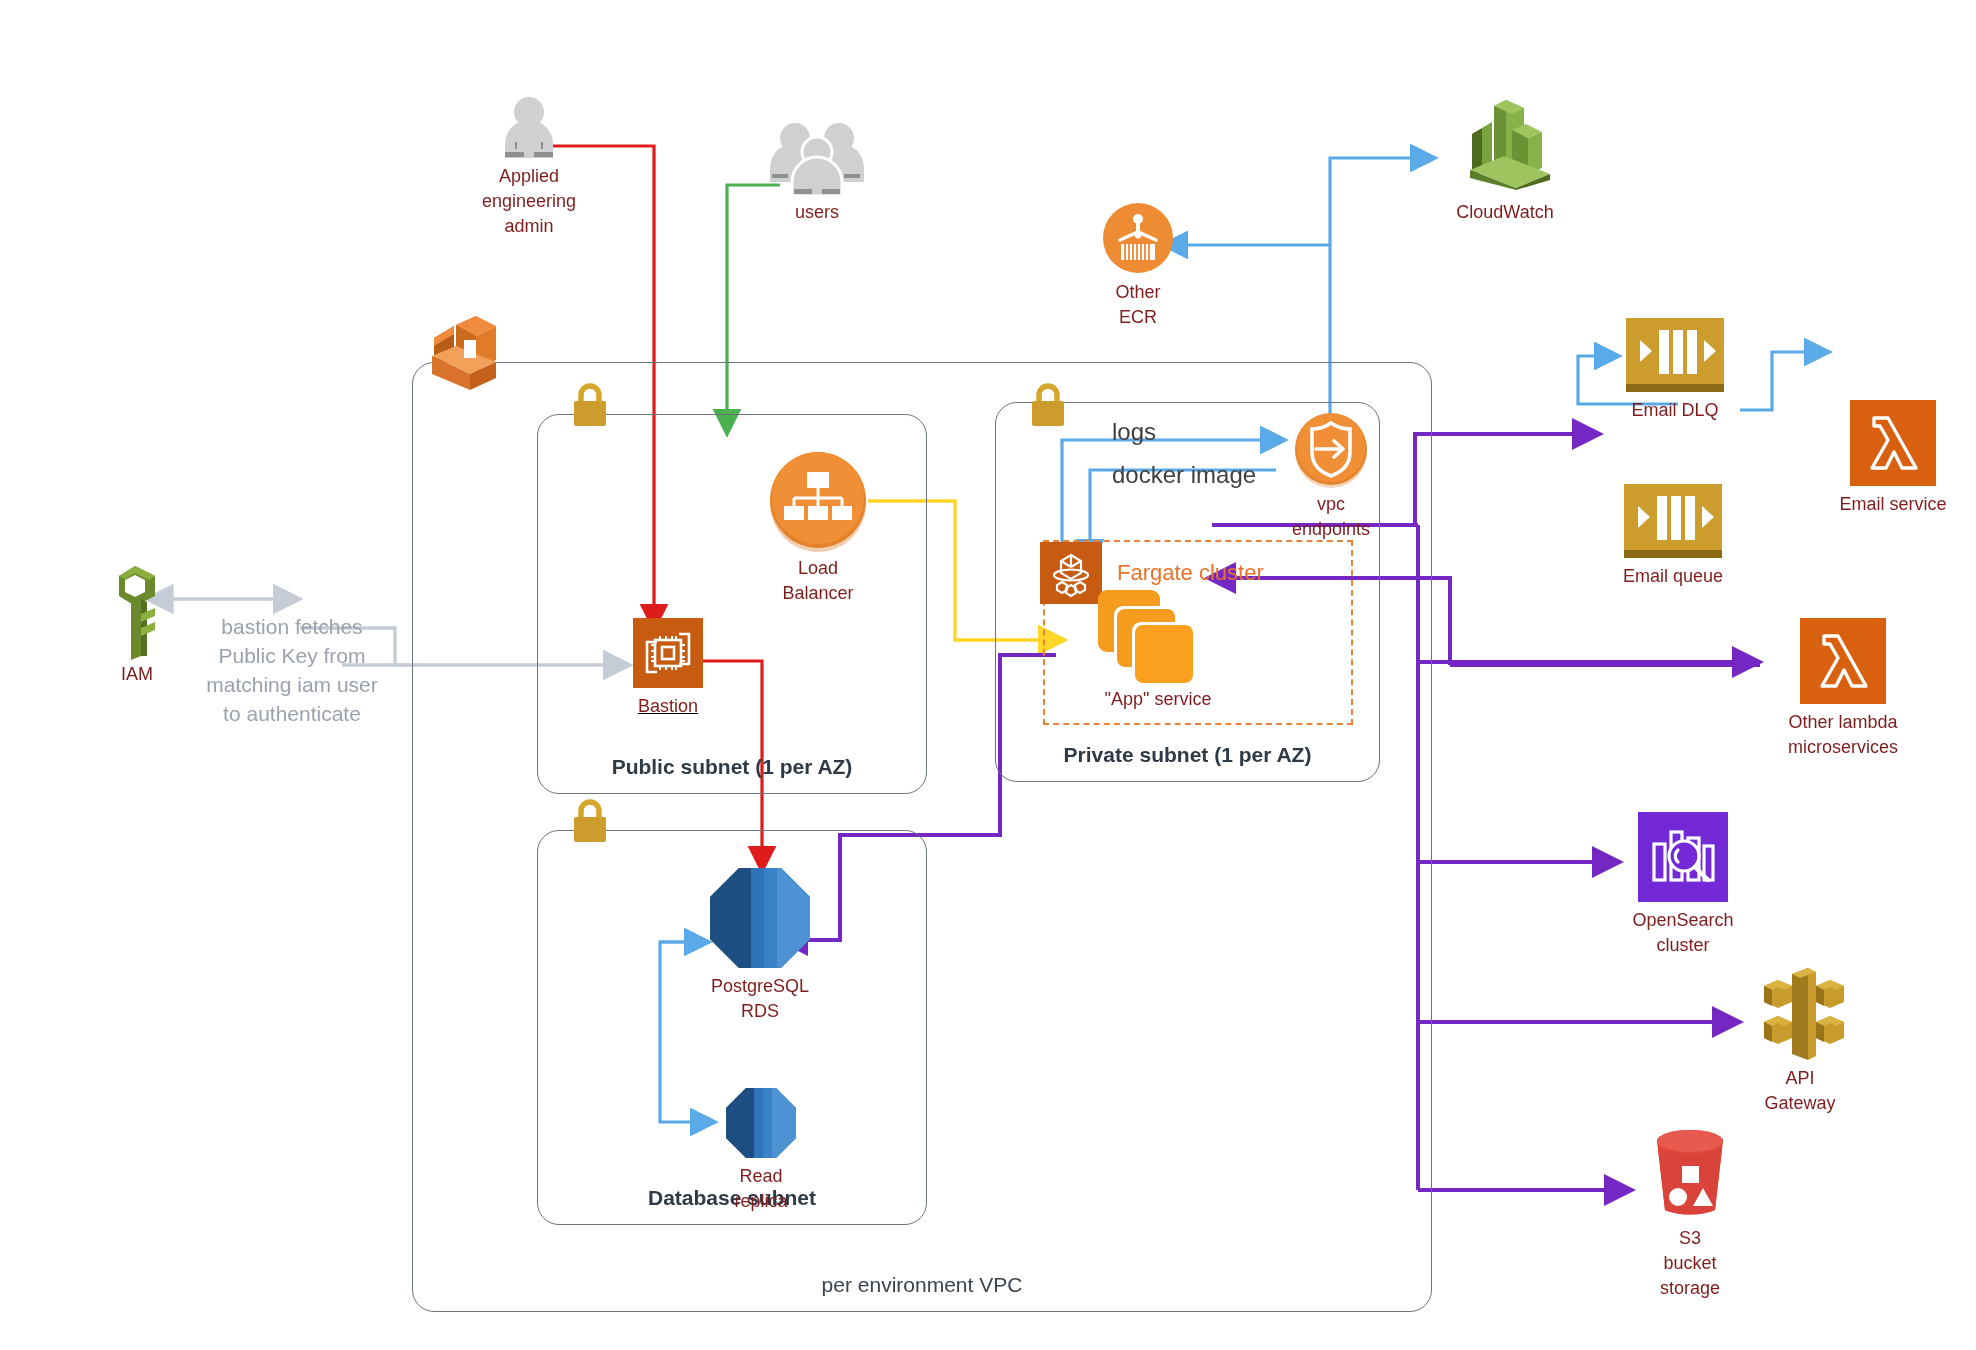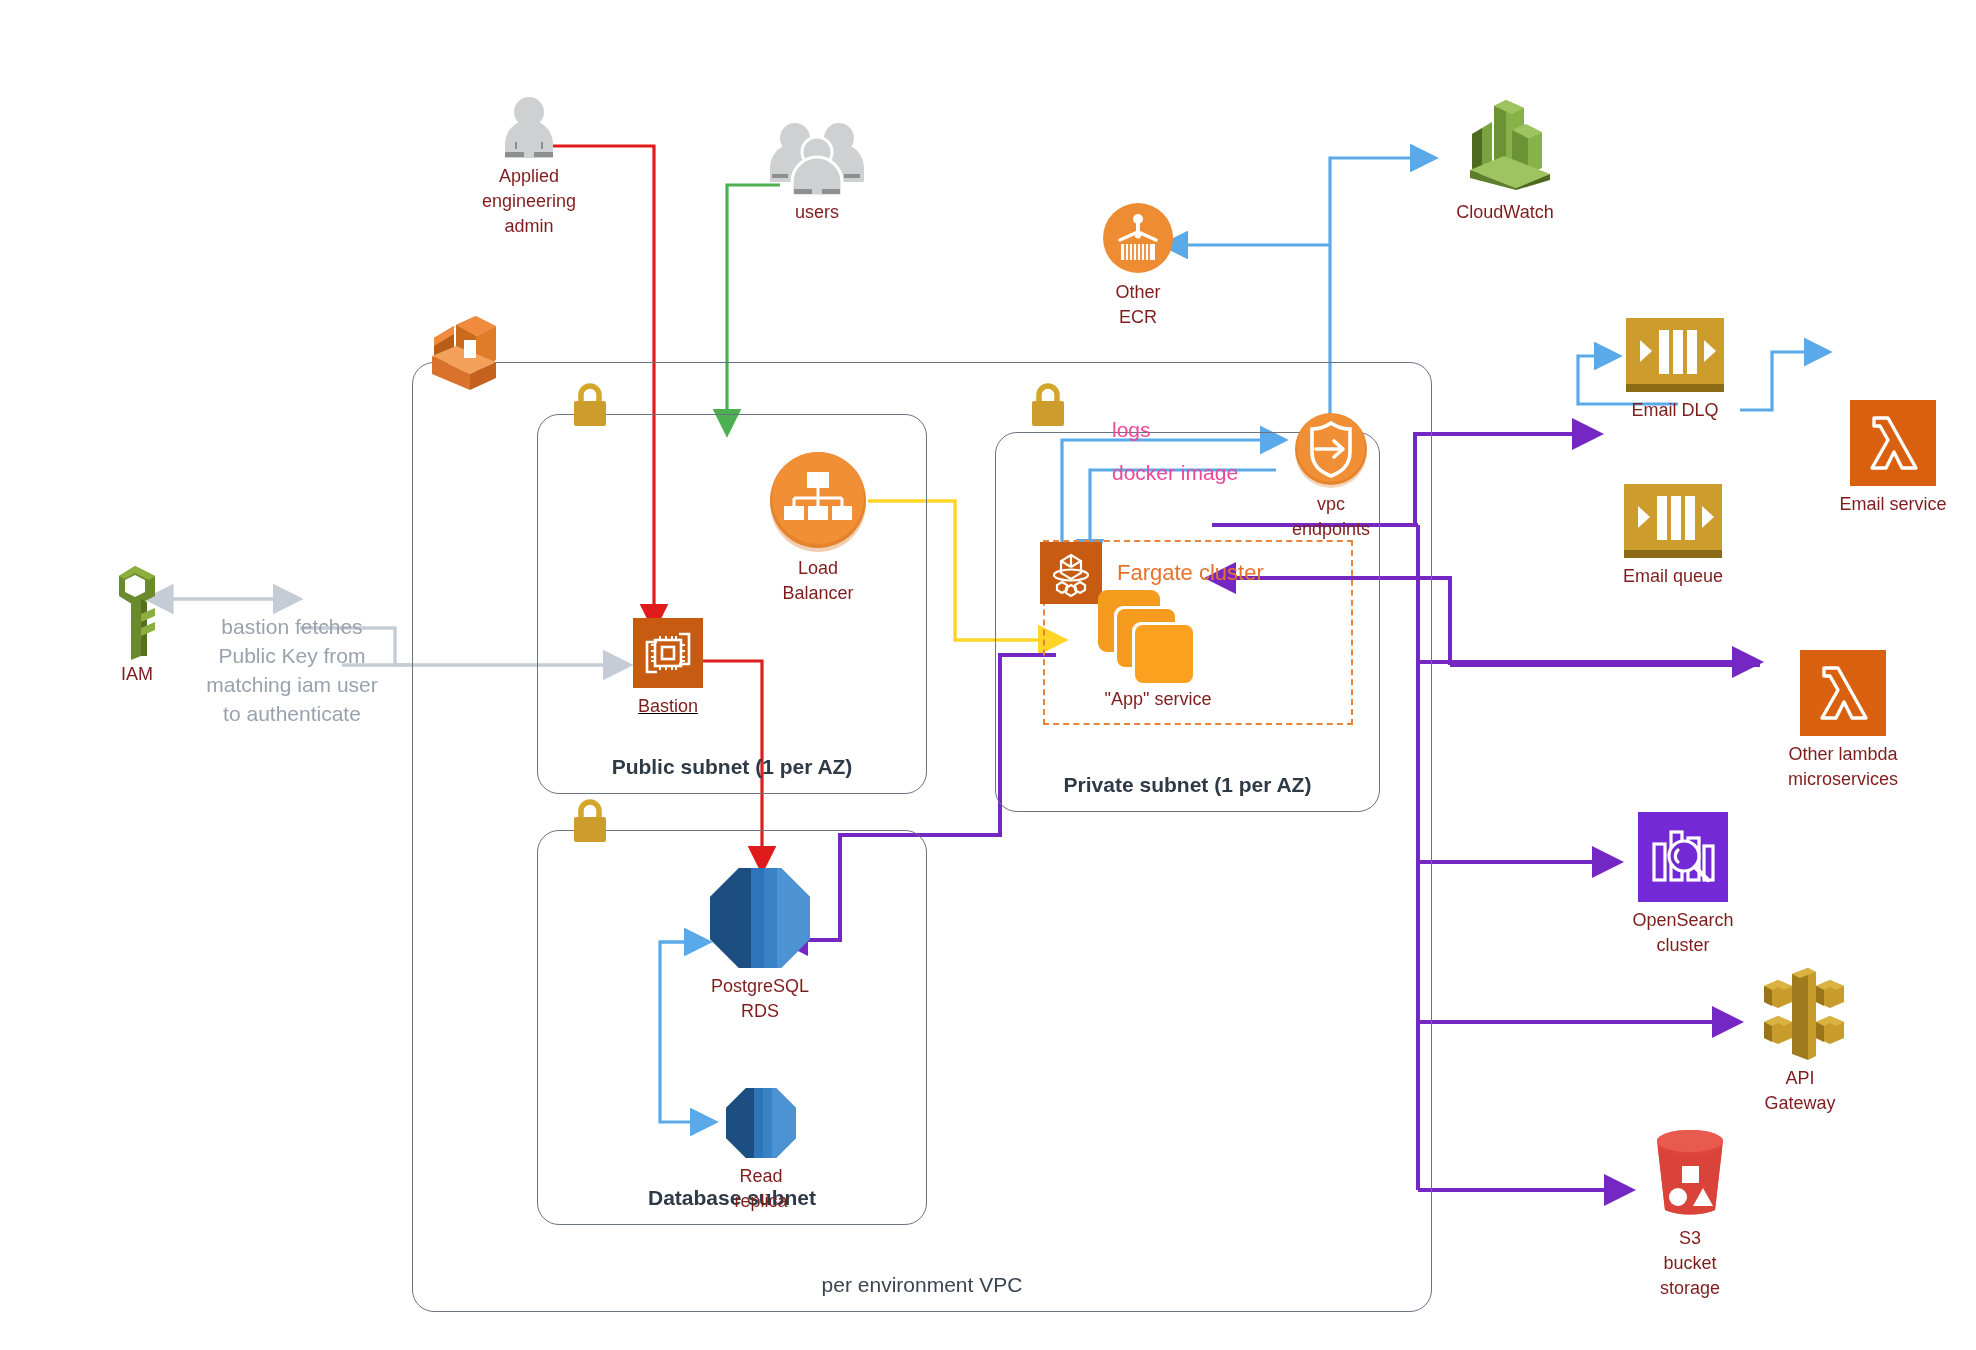--- a/index.html
+++ b/index.html
@@ -11,21 +11,21 @@
 
   .grp{position:absolute;border:1.6px solid #6b7280;border-radius:22px;box-sizing:border-box;}
   .grp > .gtitle{position:absolute;bottom:14px;left:0;right:0;text-align:center;font-size:21px;font-weight:bold;color:#2f3a47;}
   .vpc{position:absolute;border:1.6px solid #6b7280;border-radius:22px;box-sizing:border-box;}
   .vpc > .vtitle{position:absolute;bottom:14px;left:0;right:0;text-align:center;font-size:21px;color:#3b4451;font-weight:normal;}
 
   .fargate{position:absolute;border:2px dashed #e8833a;box-sizing:border-box;}
   .fargate .ftitle{position:absolute;top:18px;left:72px;color:#e8722a;font-size:22px;}
 
   .note{position:absolute;color:#9aa2ad;font-size:21px;line-height:29px;text-align:center;white-space:pre-line;}
-  .elabel{position:absolute;color:#ec4899;font-size:21px;}
+  .elabel{position:absolute;color:#404040;font-size:24px;}
 
   svg{display:block;overflow:visible;}
 </style>
 </head>
 <body>
 
 <div id="canvas">
 
   <svg width="1976" height="1350" style="position:absolute;left:0;top:0;">
     <defs>
@@ -120,21 +120,21 @@
     <div class="gtitle">Public subnet (1 per AZ)</div>
   </div>
 
   <div class="node" style="left:572px;top:382px;">
     <svg width="36" height="46" viewBox="0 0 36 46">
       <path d="M9,20 L9,13 A9,9 0 0 1 27,13 L27,20" fill="none" stroke="#d4a62a" stroke-width="5.5"></path>
       <rect x="2" y="19" width="32" height="25" rx="2" fill="#cc9c2c"></rect>
     </svg>
   </div>
 
-  <div class="grp" style="left:995px;top:432px;width:385px;height:380px;">
+  <div class="grp" style="left:995px;top:402px;width:385px;height:380px;">
     <div class="gtitle">Private subnet (1 per AZ)</div>
   </div>
   <div class="node" style="left:1030px;top:382px;">
     <svg width="36" height="46" viewBox="0 0 36 46">
       <path d="M9,20 L9,13 A9,9 0 0 1 27,13 L27,20" fill="none" stroke="#d4a62a" stroke-width="5.5"></path>
       <rect x="2" y="19" width="32" height="25" rx="2" fill="#cc9c2c"></rect>
     </svg>
   </div>
 
   <div class="grp" style="left:537px;top:830px;width:390px;height:395px;">
@@ -375,21 +375,21 @@
   </div>
 
   <div class="node" style="left:1818px;top:400px;width:150px;">
     <svg width="86" height="86" viewBox="0 0 86 86">
       <rect width="86" height="86" fill="#d8600e"></rect>
       <path d="M24,18 L38,18 L66,68 L52,68 L44,52 L36,68 L22,68 L38,40 L30,26 L24,26 z" fill="none" stroke="#ffffff" stroke-width="3.4" stroke-linejoin="round"></path>
     </svg>
     <div class="lbl">Email service</div>
   </div>
 
-  <div class="node" style="left:1748px;top:618px;width:190px;margin-top:32px;">
+  <div class="node" style="left:1748px;top:618px;width:190px;">
     <svg width="86" height="86" viewBox="0 0 86 86">
       <rect width="86" height="86" fill="#d8600e"></rect>
       <path d="M24,18 L38,18 L66,68 L52,68 L44,52 L36,68 L22,68 L38,40 L30,26 L24,26 z" fill="none" stroke="#ffffff" stroke-width="3.4" stroke-linejoin="round"></path>
     </svg>
     <div class="lbl">Other lambda
 microservices</div>
   </div>
 
   <div class="node" style="left:1608px;top:812px;width:150px;">
     <svg width="90" height="90" viewBox="0 0 90 90">

